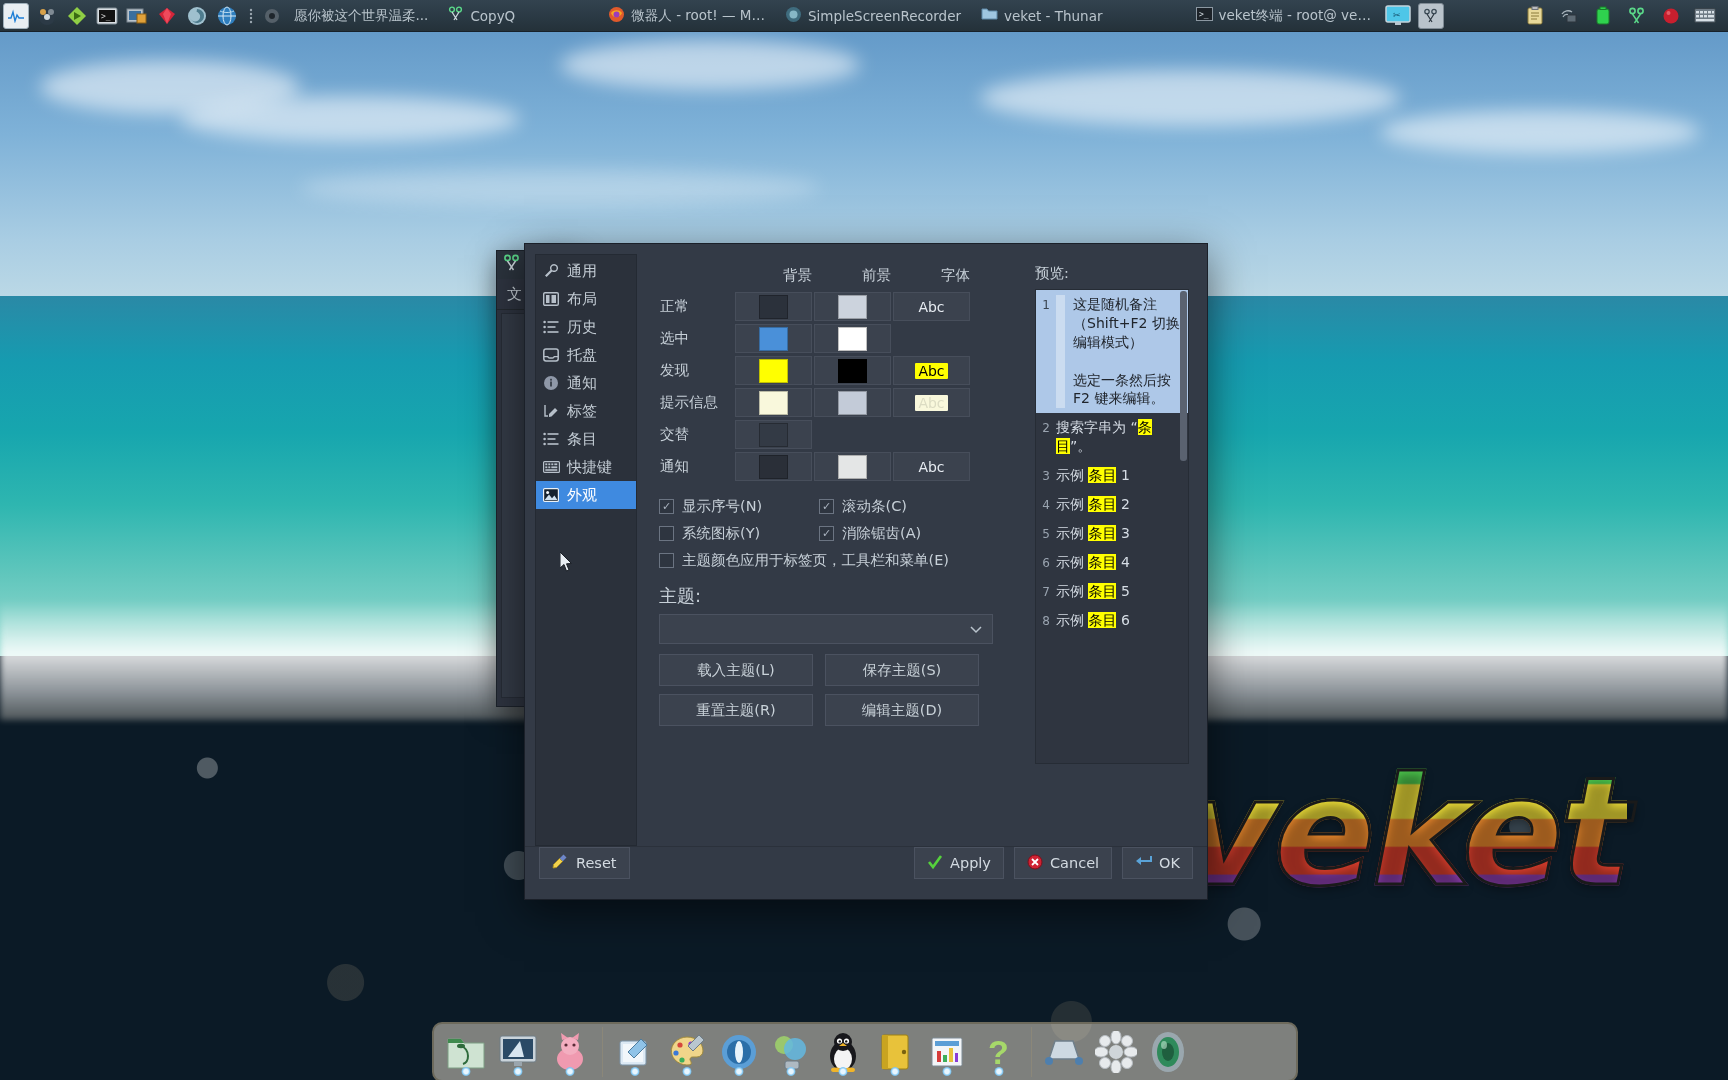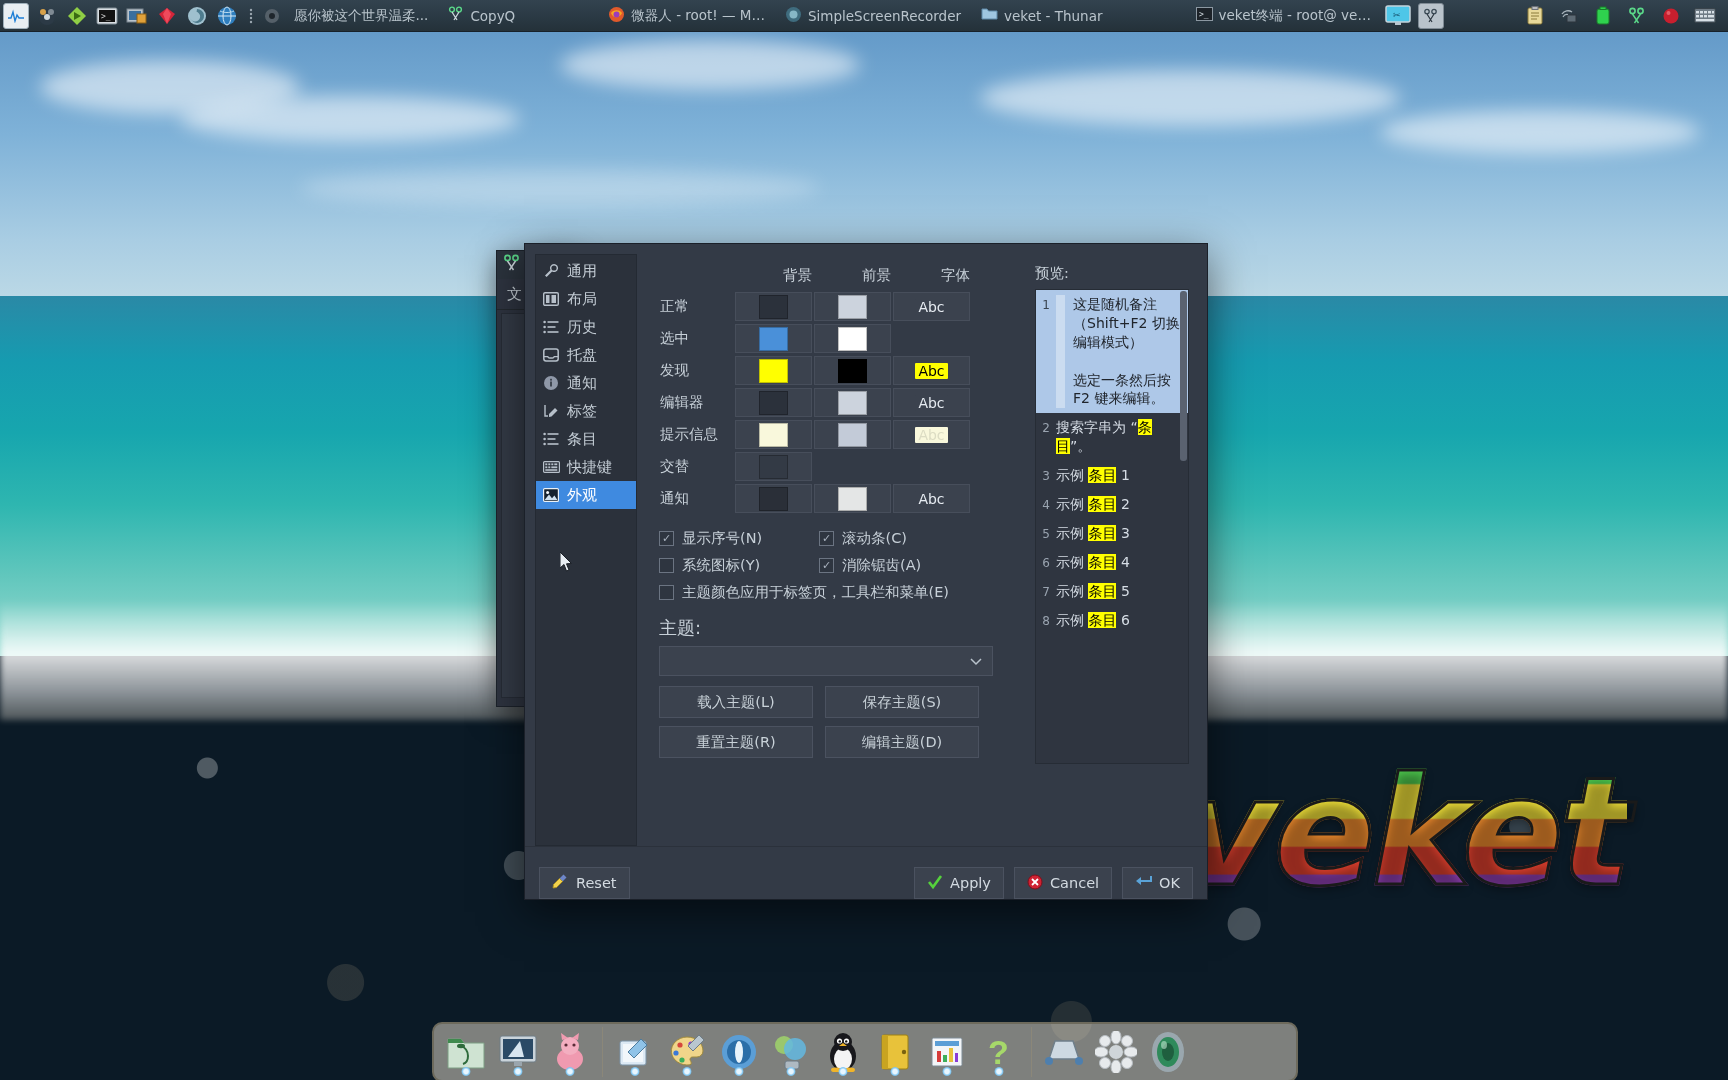--- a/index.html
+++ b/index.html
@@ -185,21 +185,21 @@
   .pv-item.sel .txt { color:#20252c; }
   .pv-item.sel .bar { width:9px; background:#cbdcf0; flex:0 0 auto; margin-right:2px; }
   .hl { background:#ffff00; color:#000000; }
   .pv-scroll {
     position:absolute; right:1px; top:1px; width:7px; height:170px;
     background:#5a6270; border-radius:3px;
   }
 
   
   #dlg-footer {
-    height:52px; flex:0 0 auto; display:flex; align-items:flex-end;
+    height:52px; flex:0 0 auto; display:flex; align-items:flex-start;
     padding:0 14px; gap:10px; border-top:1px solid #2b313b;
   }
   .fbtn {
     height:30px; padding:0 12px; background:#3b424e; border:1px solid #4b5260;
     display:flex; align-items:center; gap:7px; color:#d3dae1; font-size:14.5px;
   }
   .fspacer { flex:1 1 auto; }
 
   
   #cursor { position:absolute; left:560px; top:552px; z-index:200; }
@@ -634,38 +634,20 @@
                   <div class="swatch" style="background:#000000"></div>
                 </div>
               </td>
           <td>
                 <div class="font-btn">
                   <span class="chip" style="background:#ffff00;color:#000000">Abc</span>
                 </div>
               </td>
         </tr>
 
-        <tr>
-          <td class="rowlab">编辑器</td>
-          <td>
-                <div class="swatch-btn">
-                  <div class="swatch" style="background:#2b313b"></div>
-                </div>
-              </td>
-          <td>
-                <div class="swatch-btn">
-                  <div class="swatch" style="background:#ccd3dd"></div>
-                </div>
-              </td>
-          <td>
-                <div class="font-btn">
-                  <span class="chip" style="background:#3b424e;color:#e6ebf1">Abc</span>
-                </div>
-              </td>
-        </tr>
 
         <tr>
           <td class="rowlab">提示信息</td>
           <td>
                 <div class="swatch-btn">
                   <div class="swatch" style="background:#f9f8dc"></div>
                 </div>
               </td>
           <td>
                 <div class="swatch-btn">

